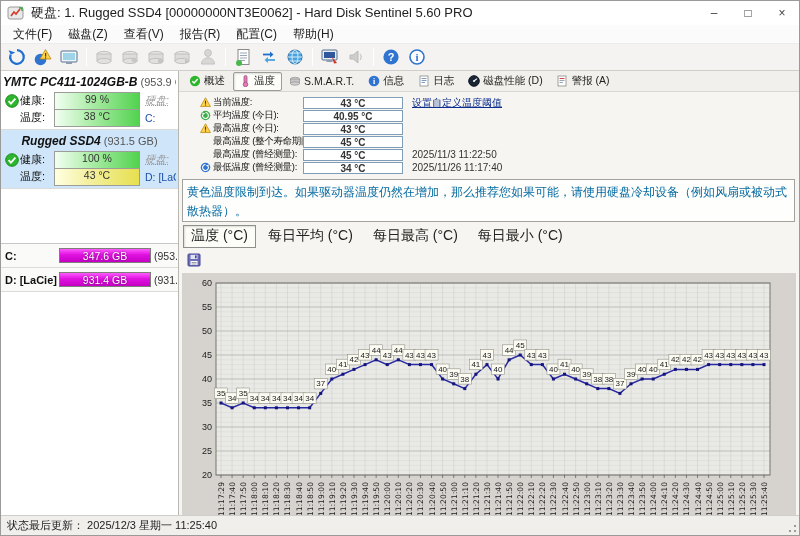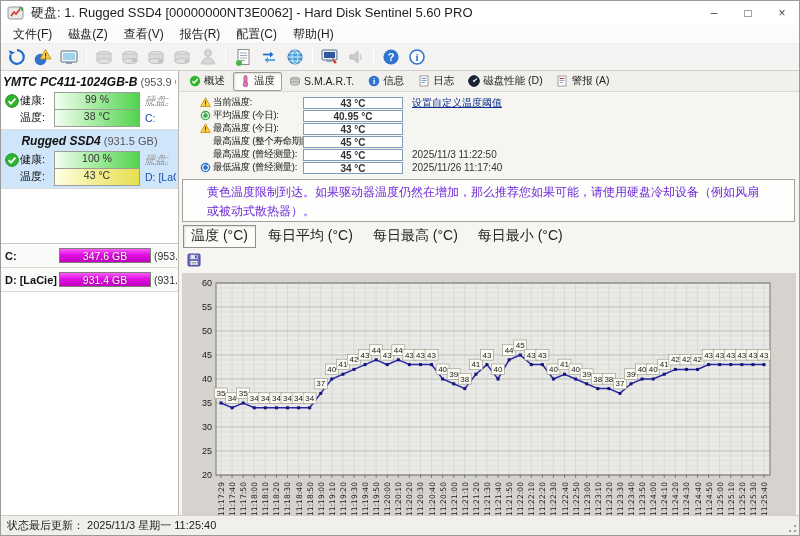--- a/index.html
+++ b/index.html
@@ -65,21 +65,21 @@
   .temp-rows { padding:4px 0 2px 0; flex:0 0 auto;margin-left:18px; }
   .trow { display:flex; align-items:center; height:13px; margin-bottom:0; white-space:nowrap; }
   .trow .ticn { width:16px; flex:0 0 auto; display:flex; justify-content:center; }
   .trow .tlabel { width:90px; flex:0 0 auto; font-size:9.5px; letter-spacing:-0.3px; color:#111; overflow:hidden; }
   .gauge { width:100px; height:12px; flex:0 0 auto; border:1px solid #7f9db9; background:#fff; position:relative; }
   .gauge .gfill { height:100%; background:linear-gradient(to right,#dff8d4,#8ce470 55%,#b8e44e 85%,#e0d43c); }
   .gauge .gval { position:absolute; inset:0; text-align:center; font-size:10px; line-height:12px; color:#333; font-weight:bold; }
   .textra { padding-left:9px; font-size:10px; color:#333; }
   .tlink { color:#0b2e8f; text-decoration:underline; font-size:10px; }
 
-  .warnbox { margin:3px 4px 0 3px; border:1px solid #a3a29e; background:#fefefc; padding:3px 24px; font-size:12px; color:#6d28d9; line-height:1.55; height:43px; overflow:hidden; flex:0 0 auto; }
+  .warnbox { margin:3px 4px 0 3px; border:1px solid #a3a29e; background:#fefefc; padding:3px 4px; font-size:12px; color:#0369a1; line-height:1.55; height:43px; overflow:hidden; flex:0 0 auto; }
 
   .chart-tabs { display:flex; align-items:center; gap:4px; padding:3px 0 1px 4px; flex:0 0 auto; }
   .ctab { font-size:14px; padding:1px 7px 2px 7px; color:#222; border:1px solid transparent; white-space:nowrap; }
   .ctab.active { border-color:#8f8f8b; background:#fdfdf8; box-shadow:inset 1px 1px 2px #00000022; }
   .save-row { padding:2px 0 2px 5px; flex:0 0 auto; }
   .save-btn { width:20px; height:17px; display:inline-flex; align-items:center; justify-content:center; border:1px solid transparent; }
 
   .chart-wrap { flex:1; min-height:0; padding:1px 3px 2px 3px; }
   .chart-wrap svg { display:block; }
 
@@ -830,16 +830,16 @@
             <rect x="564.4183673469388" y="76.6" width="13" height="10.5" fill="#fbfbf2" stroke="#94948c" stroke-width="0.6"></rect>
             <text x="570.9183673469388" y="84.6" font-size="8" fill="#1a1a1a" text-anchor="middle" font-family="Liberation Sans,sans-serif">43</text>
             <rect x="575.5" y="76.6" width="13" height="10.5" fill="#fbfbf2" stroke="#94948c" stroke-width="0.6"></rect>
             <text x="582" y="84.6" font-size="8" fill="#1a1a1a" text-anchor="middle" font-family="Liberation Sans,sans-serif">43</text>
           </svg>
       </div>
     </div>
   </div>
 
   <div class="statusbar">
-    <span>状态最后更新：  2025/11/3 星期一 11:25:40</span>
+    <span>状态最后更新：  2025/12/3 星期一 11:25:40</span>
     <span class="grip"></span>
   </div>
 </div>
 
 </body></html>

